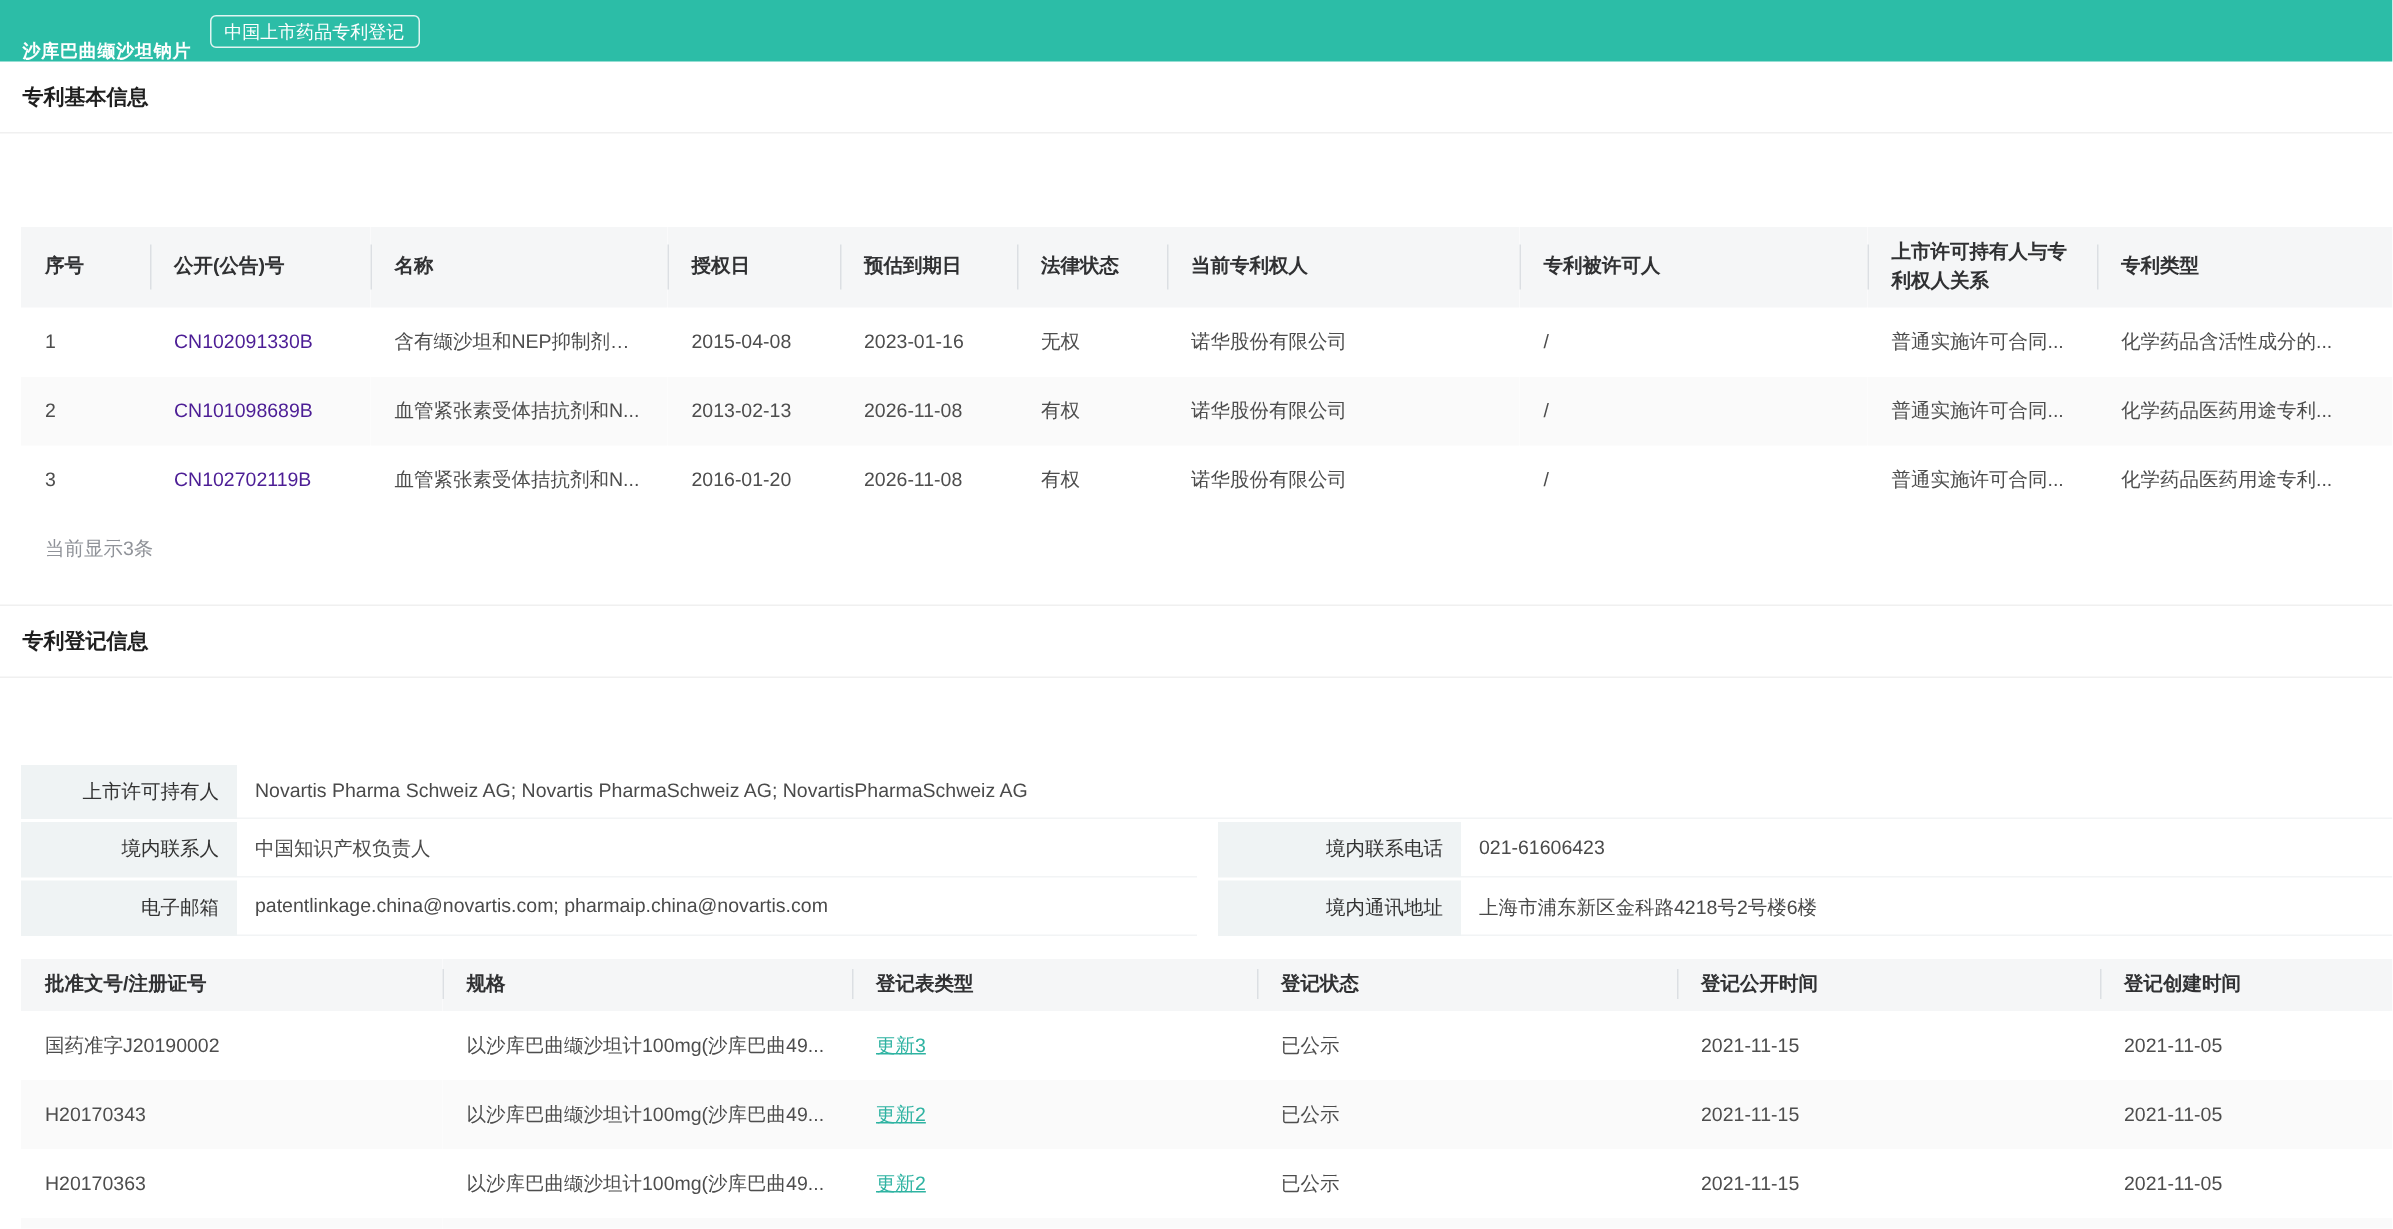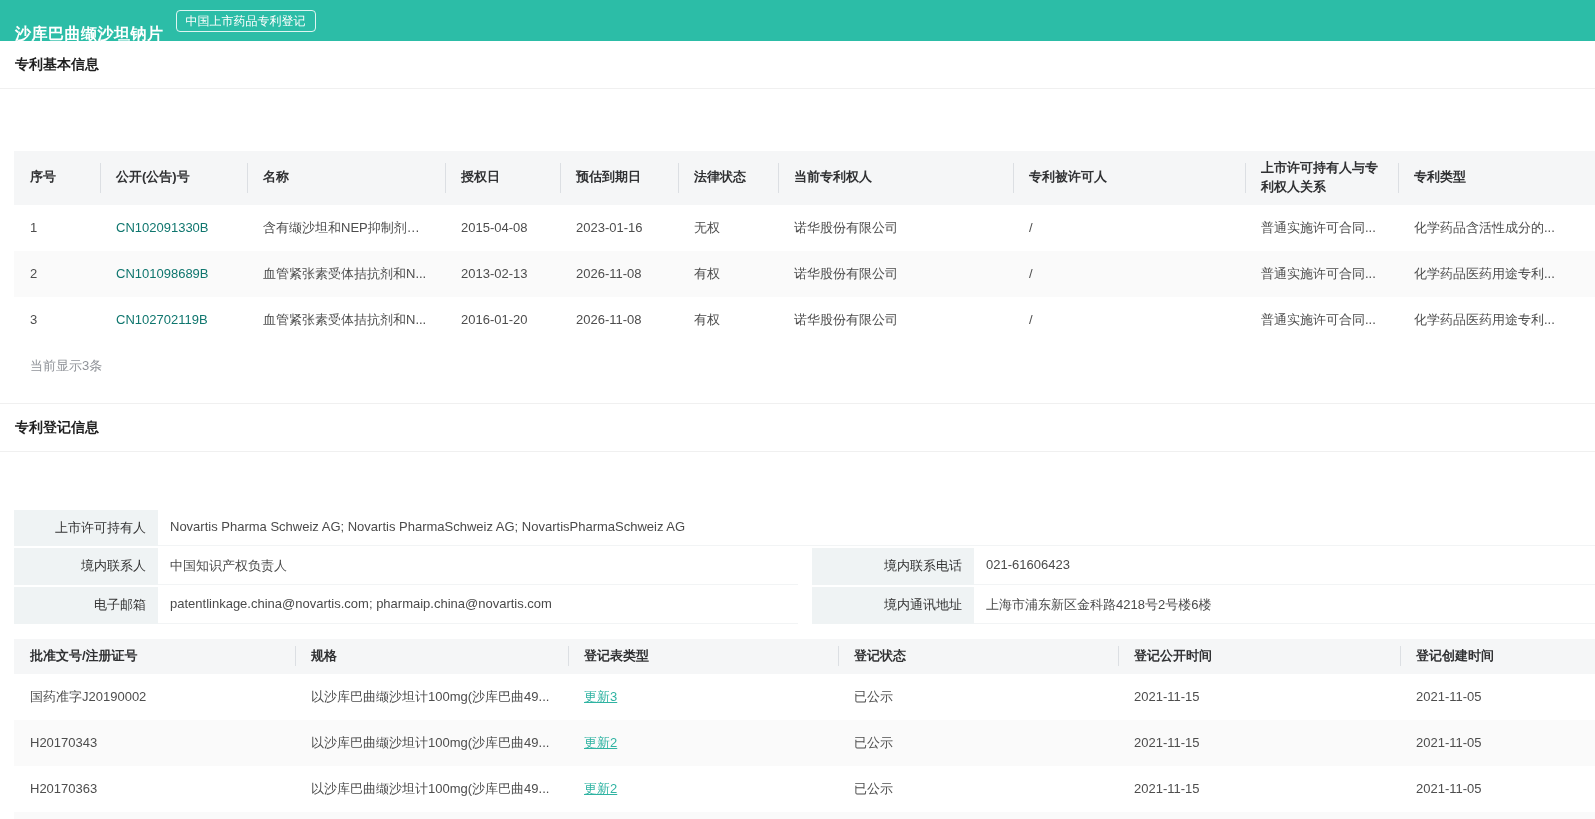--- a/index.html
+++ b/index.html
@@ -8,21 +8,21 @@
     width:1595px; height:819px; overflow:hidden;
     background:#fff; color:#4a4a4a;
     font-family:"Liberation Sans","DejaVu Sans",sans-serif;
     font-size:13px;
   }
   
   .topbar {
     height:41px; background:#2cbda7;
     display:flex; align-items:center; gap:12px; padding:0 15px;
   }
-  .topbar-title { color:#fff; font-weight:bold; font-size:16px; letter-spacing:.5px;margin-top:28px; }
+  .topbar-title { color:#fff; font-weight:bold; font-size:12px; letter-spacing:.5px;margin-top:28px; }
   .topbar-badge {
     color:#fff; font-size:12px; line-height:16px;
     border:1px solid rgba(255,255,255,.85); border-radius:4px;
     padding:2px 9px;
   }
   
   .section-title {
     font-size:14px; font-weight:bold; color:#1f1f1f;
     padding:15px 15px 14px 15px;
     border-bottom:1px solid #f0f0f0;
@@ -41,21 +41,21 @@
   }
   table.grid thead th:not(:first-child)::before {
     content:""; position:absolute; left:0; top:22%; height:56%; width:1px;
     background:#dcdfe3;
   }
   table.grid tbody td {
     padding:14px 16px; color:#4d4d4d; vertical-align:middle;
     white-space:nowrap; overflow:hidden; text-overflow:ellipsis;
   }
   table.grid tbody tr:nth-child(even) { background:#fafafa; }
-  a.link { color:#0f766e; text-decoration:none; cursor:pointer; }
+  a.link { color:#4c1d95; text-decoration:none; cursor:pointer; }
   a.link-underline { color:#2fb3a2; text-decoration:underline; cursor:pointer; }
   .table-footer { padding:14px 30px; color:#909399; font-size:13px; }
   
   .info-grid { margin:0 0 15px 14px; width:1581px; }
   .info-row { display:flex; margin-bottom:2px; align-items:stretch; }
   .info-label {
     background:#eff3f4; width:144px; text-align:right;
     padding:9px 12px; color:#333; flex:0 0 auto;
   }
   .info-value {

